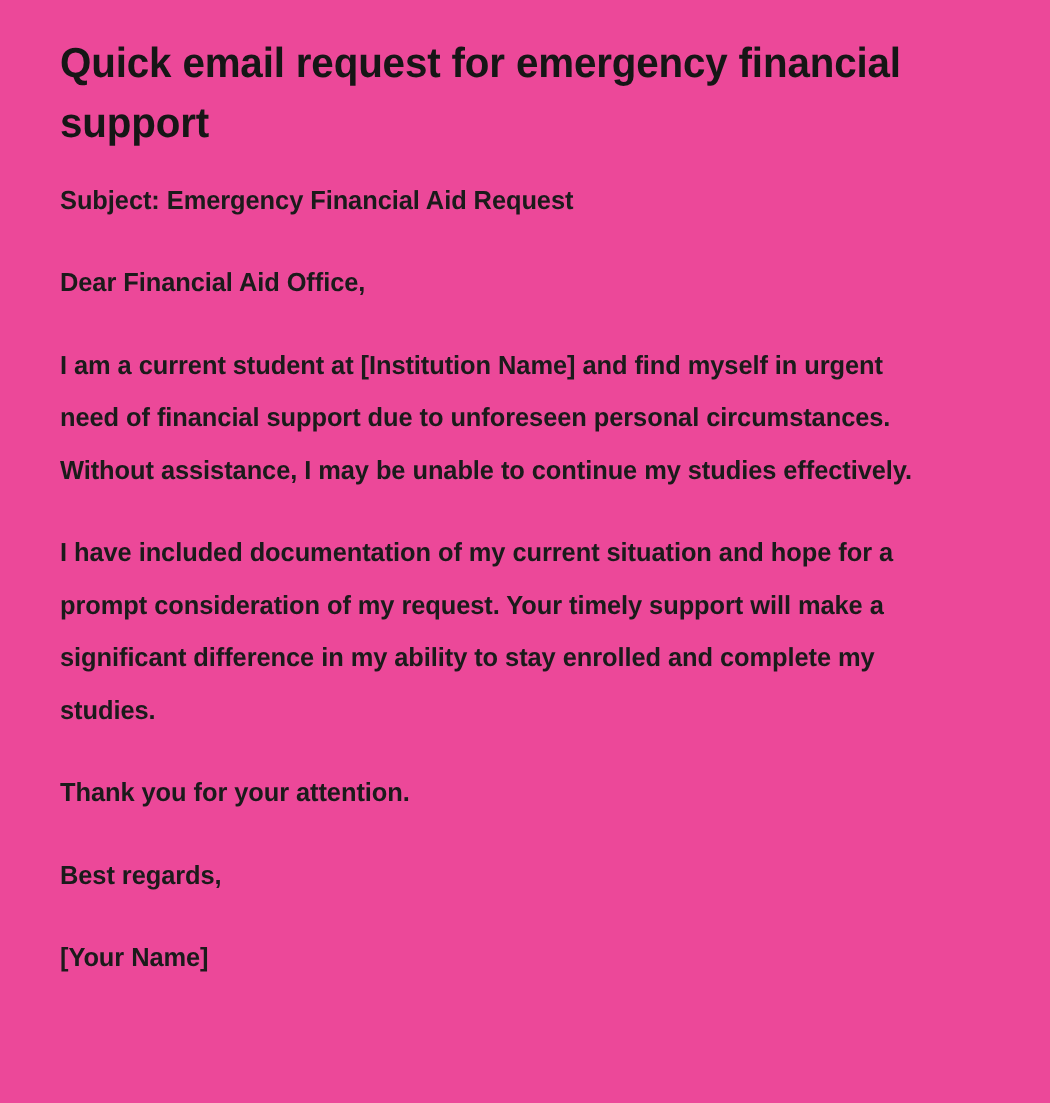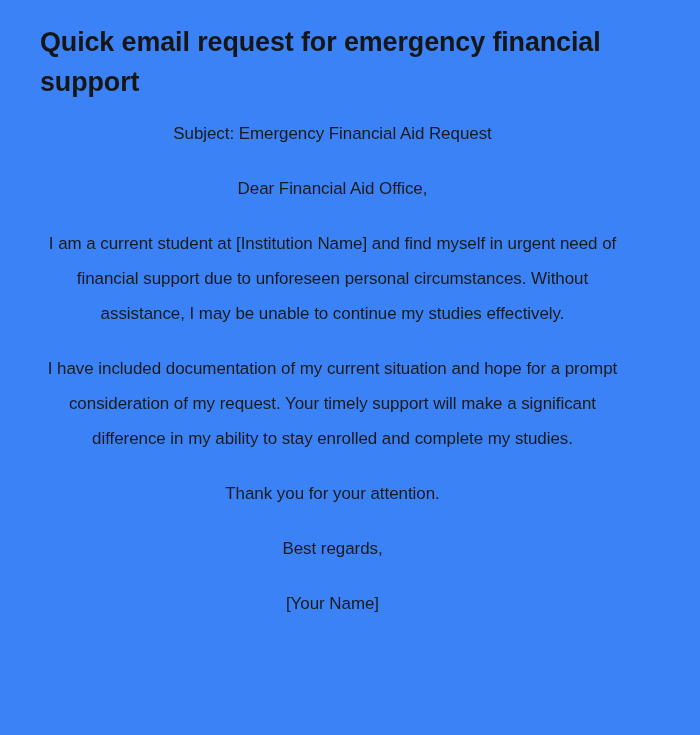--- a/index.html
+++ b/index.html
@@ -11,21 +11,21 @@
     height: 735px;
     background: #ffffff;
     font-family: "Liberation Sans", sans-serif;
     -webkit-font-smoothing: antialiased;
     overflow: hidden;
   }
 
   .page {
     width: 700px;
     height: 735px;
-    background: #3b82f6;
+    background: #ec4899;
     box-sizing: border-box;
     padding: 22px 40px 0 40px;
   }
 
   .article {
     width: 590px;
   }
 
   .article-title {
     font-family: "Liberation Sans", sans-serif;
@@ -38,23 +38,22 @@
     transform: scaleX(0.96);
     transform-origin: left center;
     width: 614px;
   }
 
   .body-copy {
     font-family: "Liberation Sans", sans-serif;
     font-size: 17.4px;
     line-height: 35px;
     color: #1b1b1b;
-    font-weight: 400;
+    font-weight: 700;
     letter-spacing: -0.05px;
-    text-align: center;
   }
 
   .body-copy p {
     margin: 0 0 20px 0;
     transform: scaleX(0.975);
     transform-origin: left center;
     width: 600px;
   }
 
   .body-copy p:last-child {

